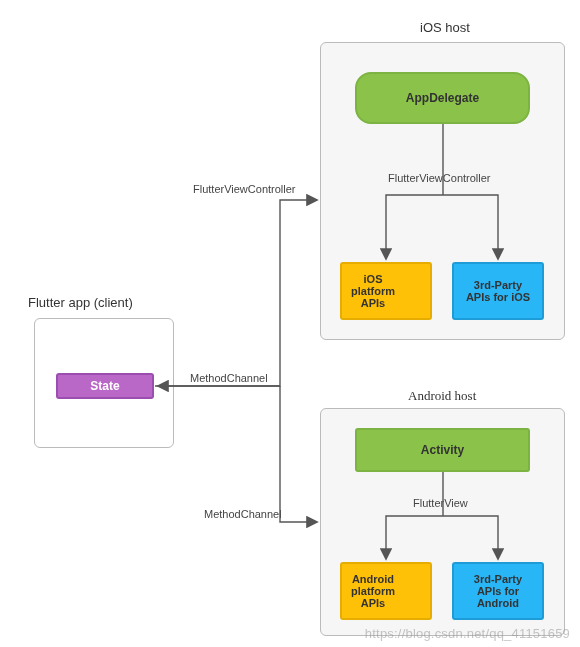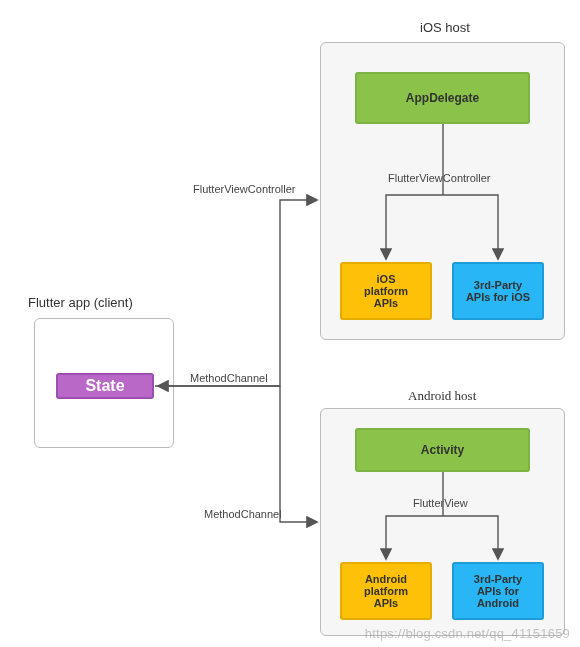--- a/index.html
+++ b/index.html
@@ -34,21 +34,21 @@
     font-size: 13px;
     color: #333;
     font-weight: 500;
   }
   .state-box {
     position: absolute;
     background: #ba68c8;
     border: 2px solid #9c4db0;
     border-radius: 3px;
     color: #fff;
-    font-size: 16px;
+    font-size: 12px;
     font-weight: bold;
     display: flex;
     align-items: center;
     justify-content: center;
   }
   .green-box {
     position: absolute;
     background: #8bc34a;
     border: 2px solid #7cb342;
     border-radius: 3px;
@@ -63,23 +63,22 @@
   .yellow-box {
     position: absolute;
     background: #ffc107;
     border: 2px solid #e6ac00;
     border-radius: 3px;
     color: #333;
     font-size: 11px;
     font-weight: bold;
     display: flex;
     align-items: center;
-    justify-content: center;
     text-align: center;
-    padding: 2px;
+    padding: 9px;
   }
   .blue-box {
     position: absolute;
     background: #29b6f6;
     border: 2px solid #1e9cd8;
     border-radius: 3px;
     color: #333;
     font-size: 11px;
     font-weight: bold;
     display: flex;
@@ -112,21 +111,21 @@
 <body>
 
 <div class="client-label" style="left:28px; top:295px;">Flutter app (client)</div>
 <div class="client-box" style="left:34px; top:318px; width:140px; height:130px;"></div>
 <div class="state-box" style="left:56px; top:373px; width:98px; height:26px;">
   <span>State</span>
 </div>
 
 <div class="host-label" style="left:420px; top:20px;">iOS host</div>
 <div class="host-box" style="left:320px; top:42px; width:245px; height:298px;"></div>
-<div class="green-box" style="left:355px; top:72px; width:175px; height:52px;">
+<div class="green-box" style="left:355px; top:72px; width:175px; height:52px;border-radius:16px;">
   <span>AppDelegate</span>
 </div>
 <div class="edge-label" style="left:388px; top:172px;">FlutterViewController</div>
 <div class="yellow-box" style="left:340px; top:262px; width:92px; height:58px; white-space:pre-line;">
   <span>iOS
 platform
 APIs</span>
 </div>
 <div class="blue-box" style="left:452px; top:262px; width:92px; height:58px; white-space:pre-line;">
   <span>3rd-Party

